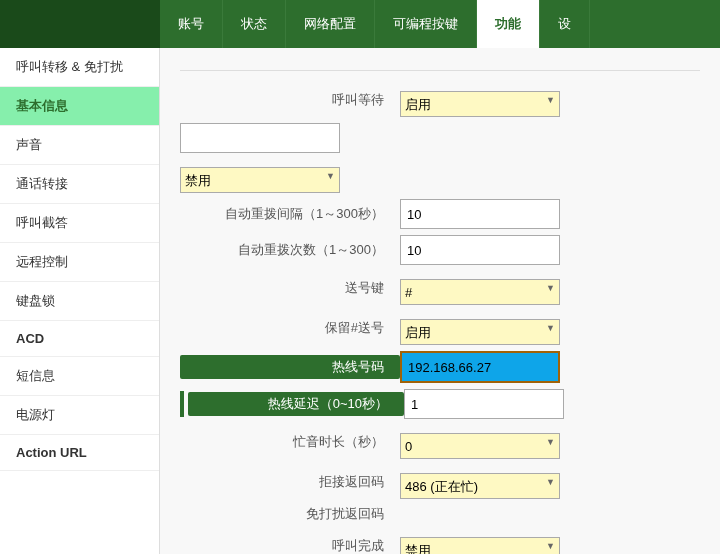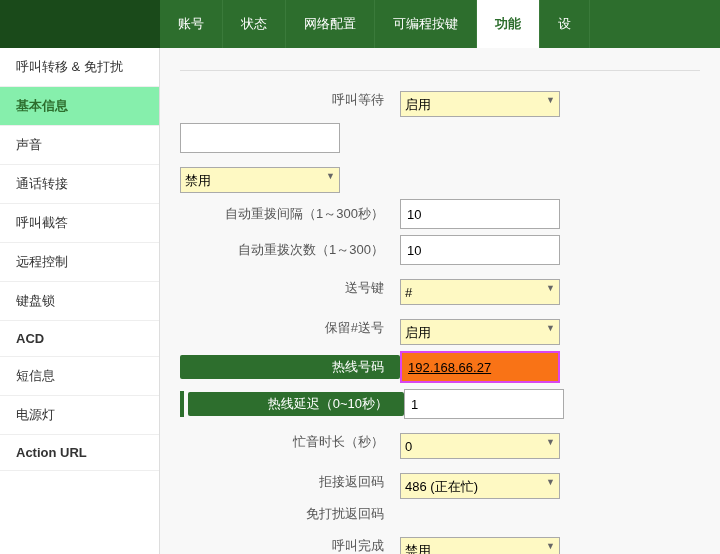--- a/index.html
+++ b/index.html
@@ -153,23 +153,22 @@
     }
     .input-control {
       width: 160px;
       height: 26px;
       border: 1px solid #aaa;
       background: white;
       font-size: 13px;
       padding: 14px 6px;
     }
     .input-control.highlight-input {
-      border: 2px solid #d946ef;
-      background: #f97316;
-      text-decoration: underline;
+      border: 2px solid #a16207;
+      background: #0ea5e9;
     }
     .indicator-bar {
       width: 4px;
       height: 26px;
       background: #2d6e2d;
       margin-right: 4px;
       flex-shrink: 0;
     }
   </style>
 </head>

